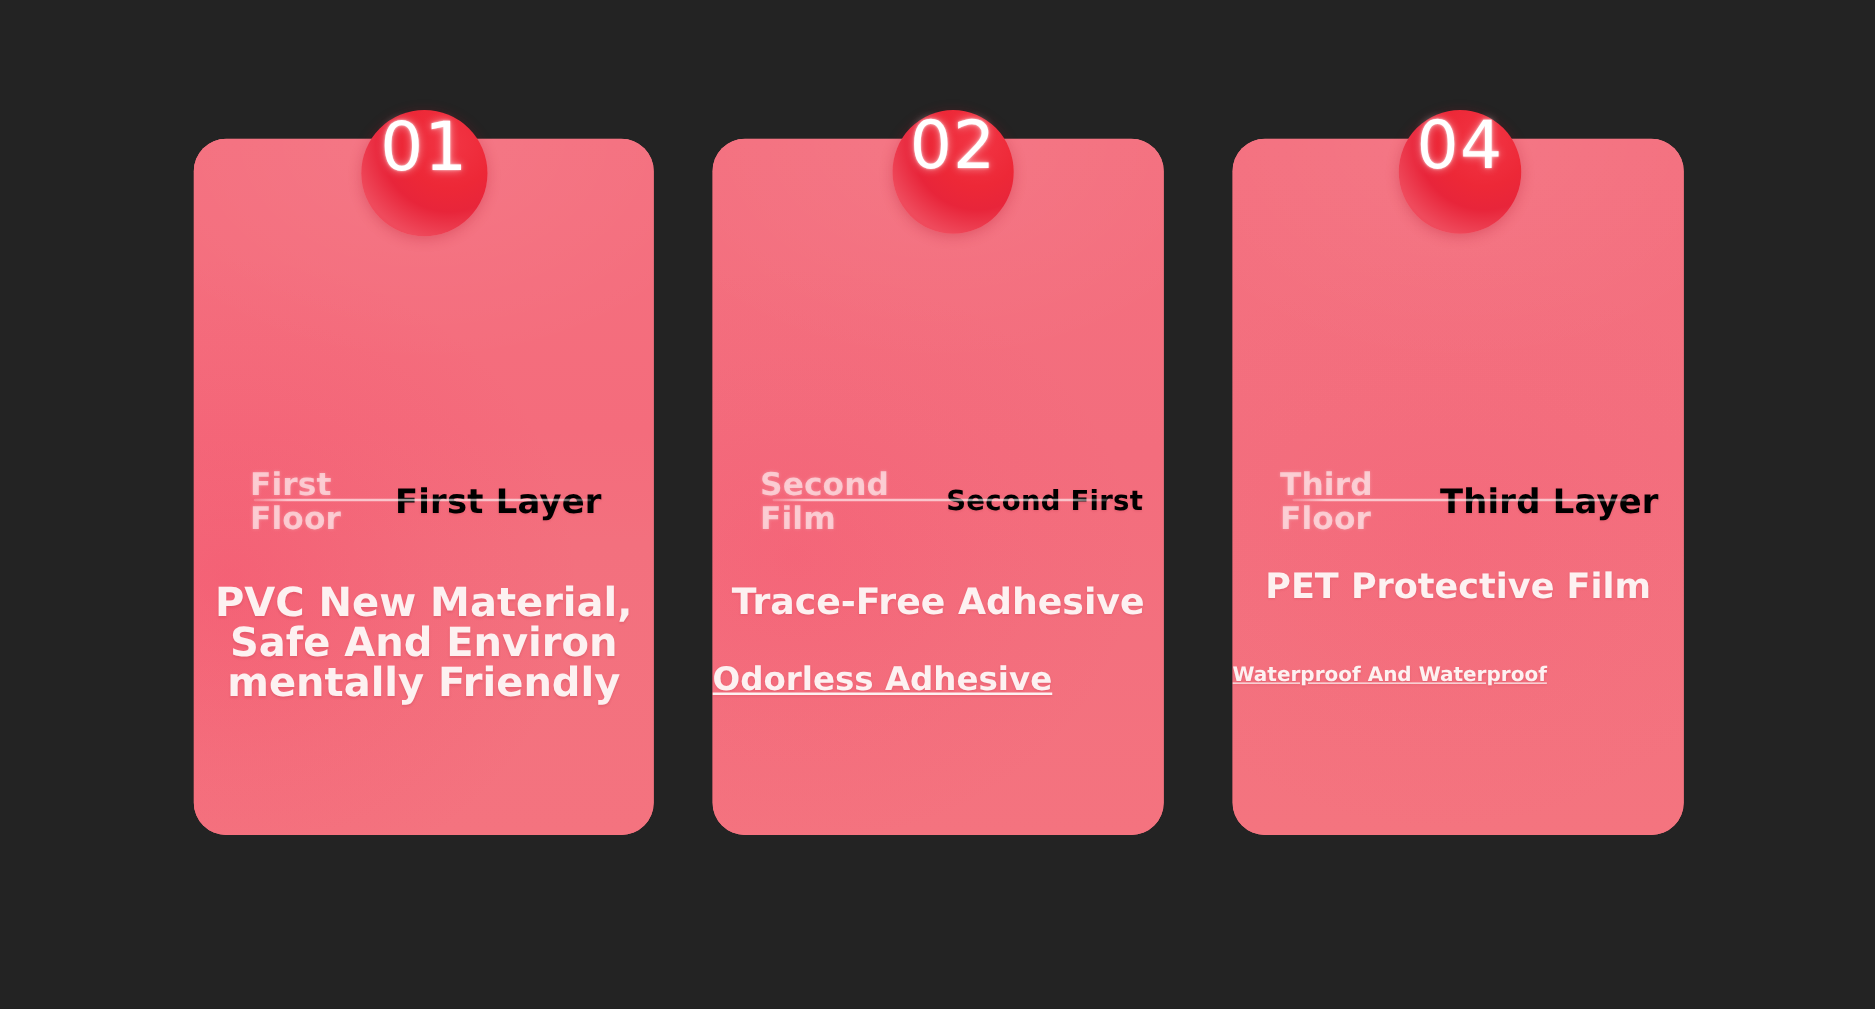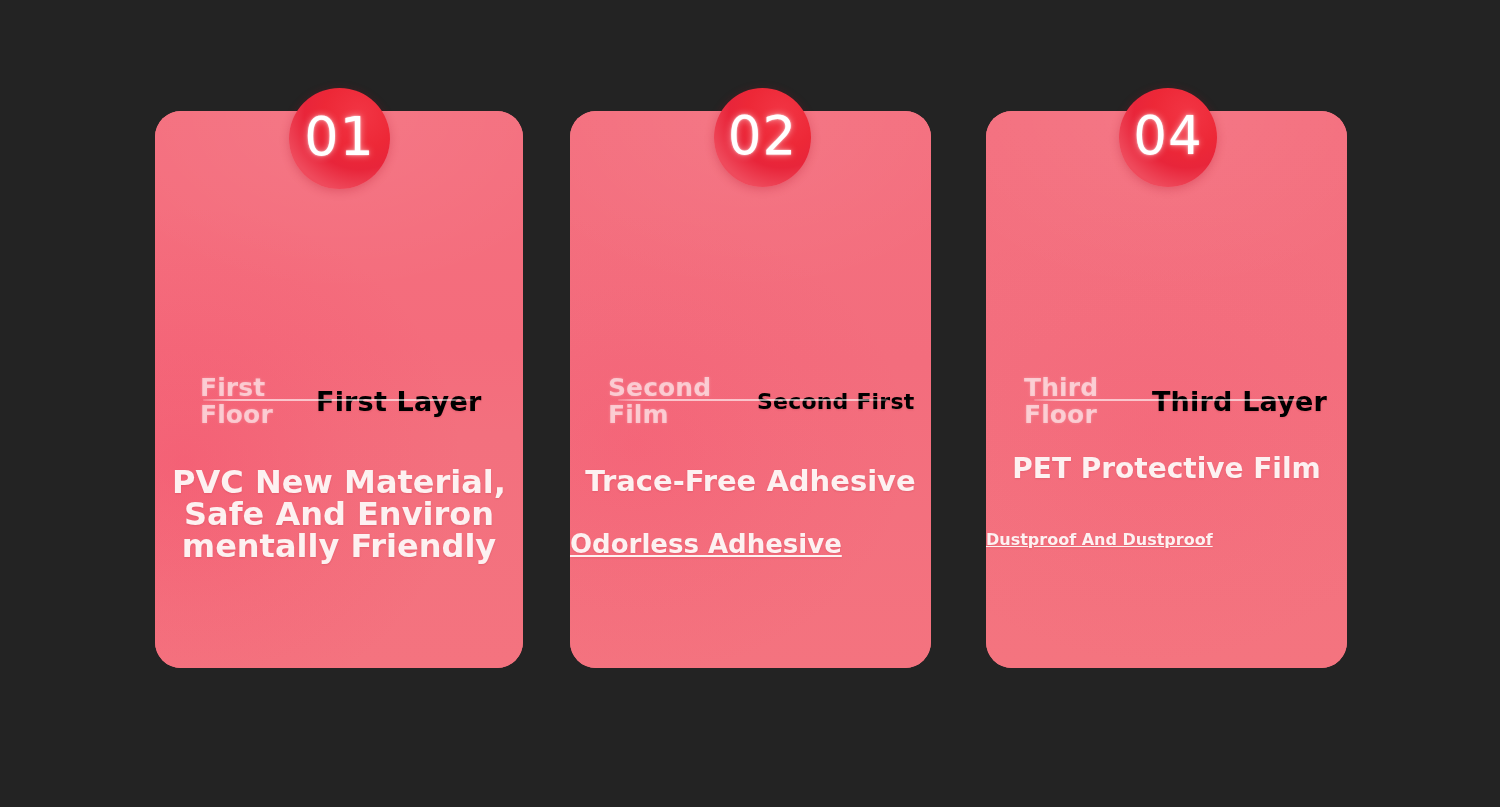--- a/index.html
+++ b/index.html
@@ -112,21 +112,20 @@
     font-weight: 700;
     text-shadow: 0 1px 2px rgba(150,20,40,0.15);
     text-decoration: underline;
   }
 
   
   .badge {
     position: absolute;
     border-radius: 50%;
     display: flex;
-    align-items: center;
     justify-content: center;
     background:
       radial-gradient(78% 78% at 70% 26%, #f23544 0%, #ed2837 46%, #e8253a 70%, #ef4a5c 100%);
     box-shadow: 0 2px 10px rgba(180,20,40,0.30);
   }
   .badge .num {
     color: #fff;
     font-weight: 400;
     letter-spacing: 1px;
     text-shadow: 0 0 7px rgba(255,255,255,0.55), 0 0 2px rgba(255,255,255,0.8);
@@ -191,21 +190,21 @@
       <div class="head-row" style="top:256px; height:68px; padding-left:38px;">
         <div class="floor-mark" style="font-size:25px; width:118px;">Third
 Floor</div>
         <div class="layer-title" style="font-size:27px; margin-left:10px;">Third Layer</div>
       </div>
 
       <div class="divider" style="left:48px; width:270px; top:288px;"></div>
 
       <div class="body-main" style="top:344px; font-size:28px; line-height:1.0; white-space:pre-line;">PET Protective Film</div>
 
-      <div class="body-sub" style="top:419px; font-size:16px; line-height:1.2;">Dustproof And Dustproof</div>
+      <div class="body-sub" style="top:419px; font-size:16px; line-height:1.2;">Waterproof And Waterproof</div>
     </div>
   </div>
 
   <div class="badge" style="left:1119px; top:88px; width:98px; height:99px;">
     <span class="num" style="font-size:53px;">04</span>
   </div>
 
 </div>
 
 </body></html>

